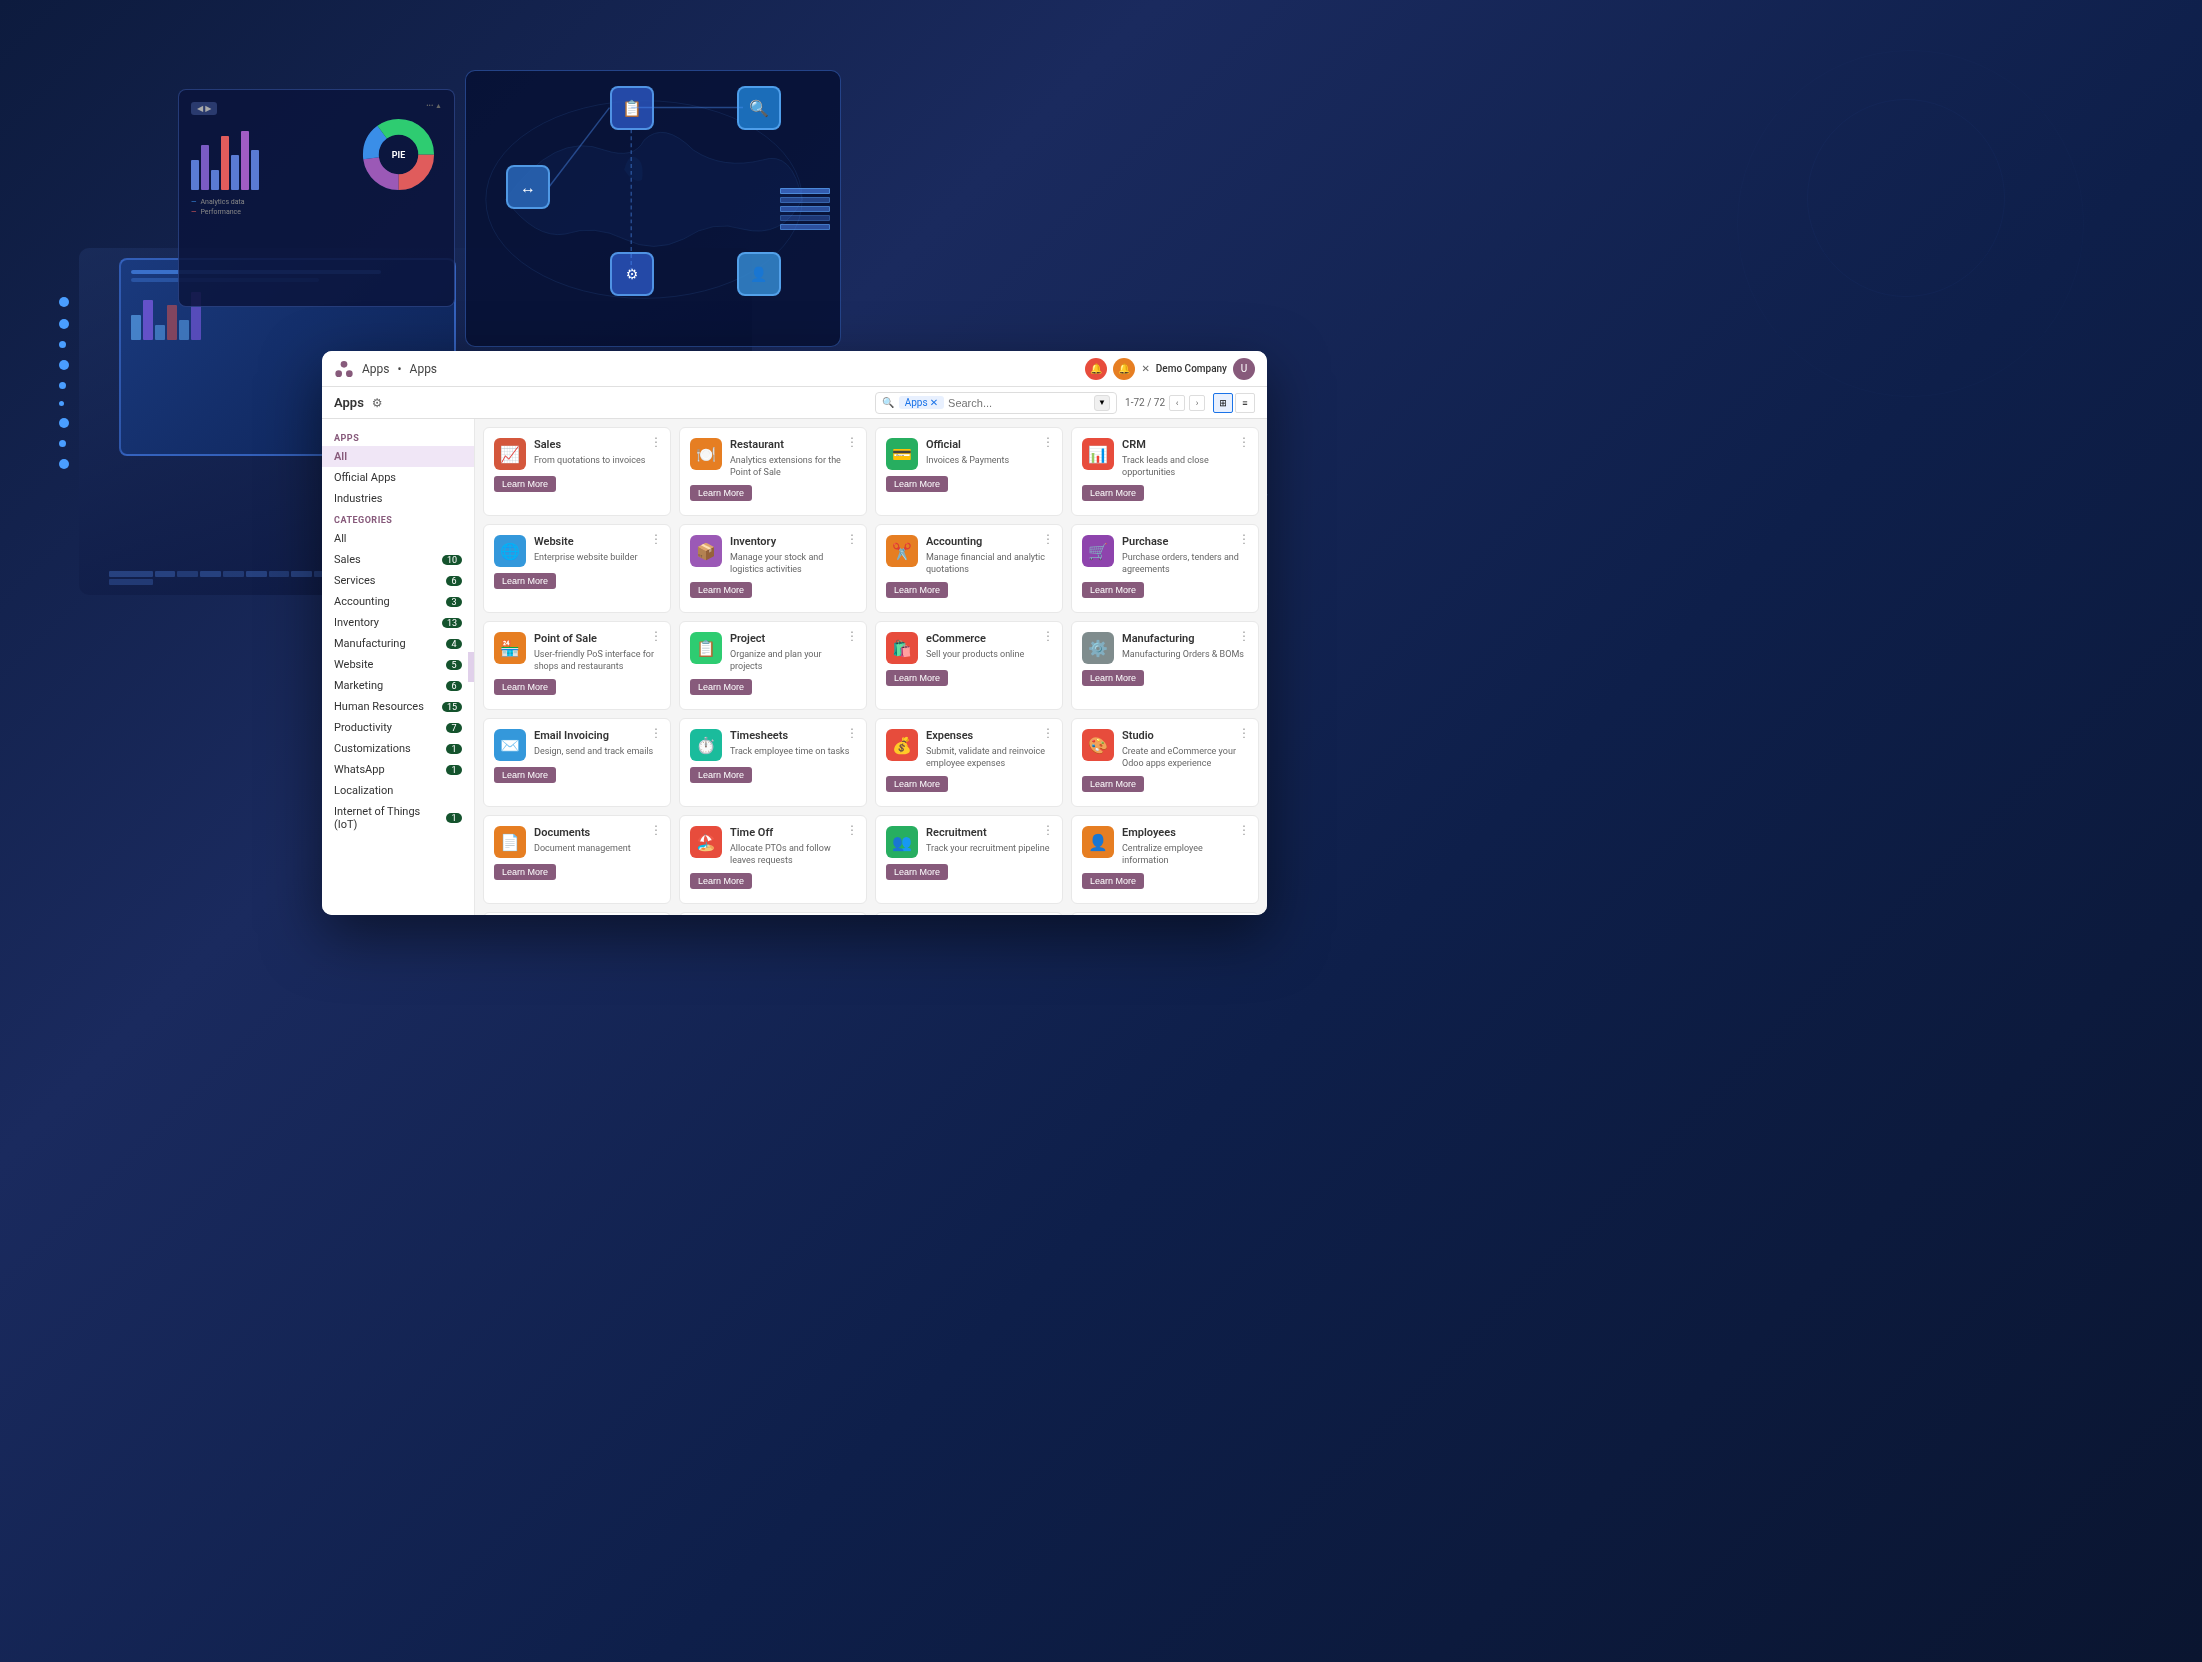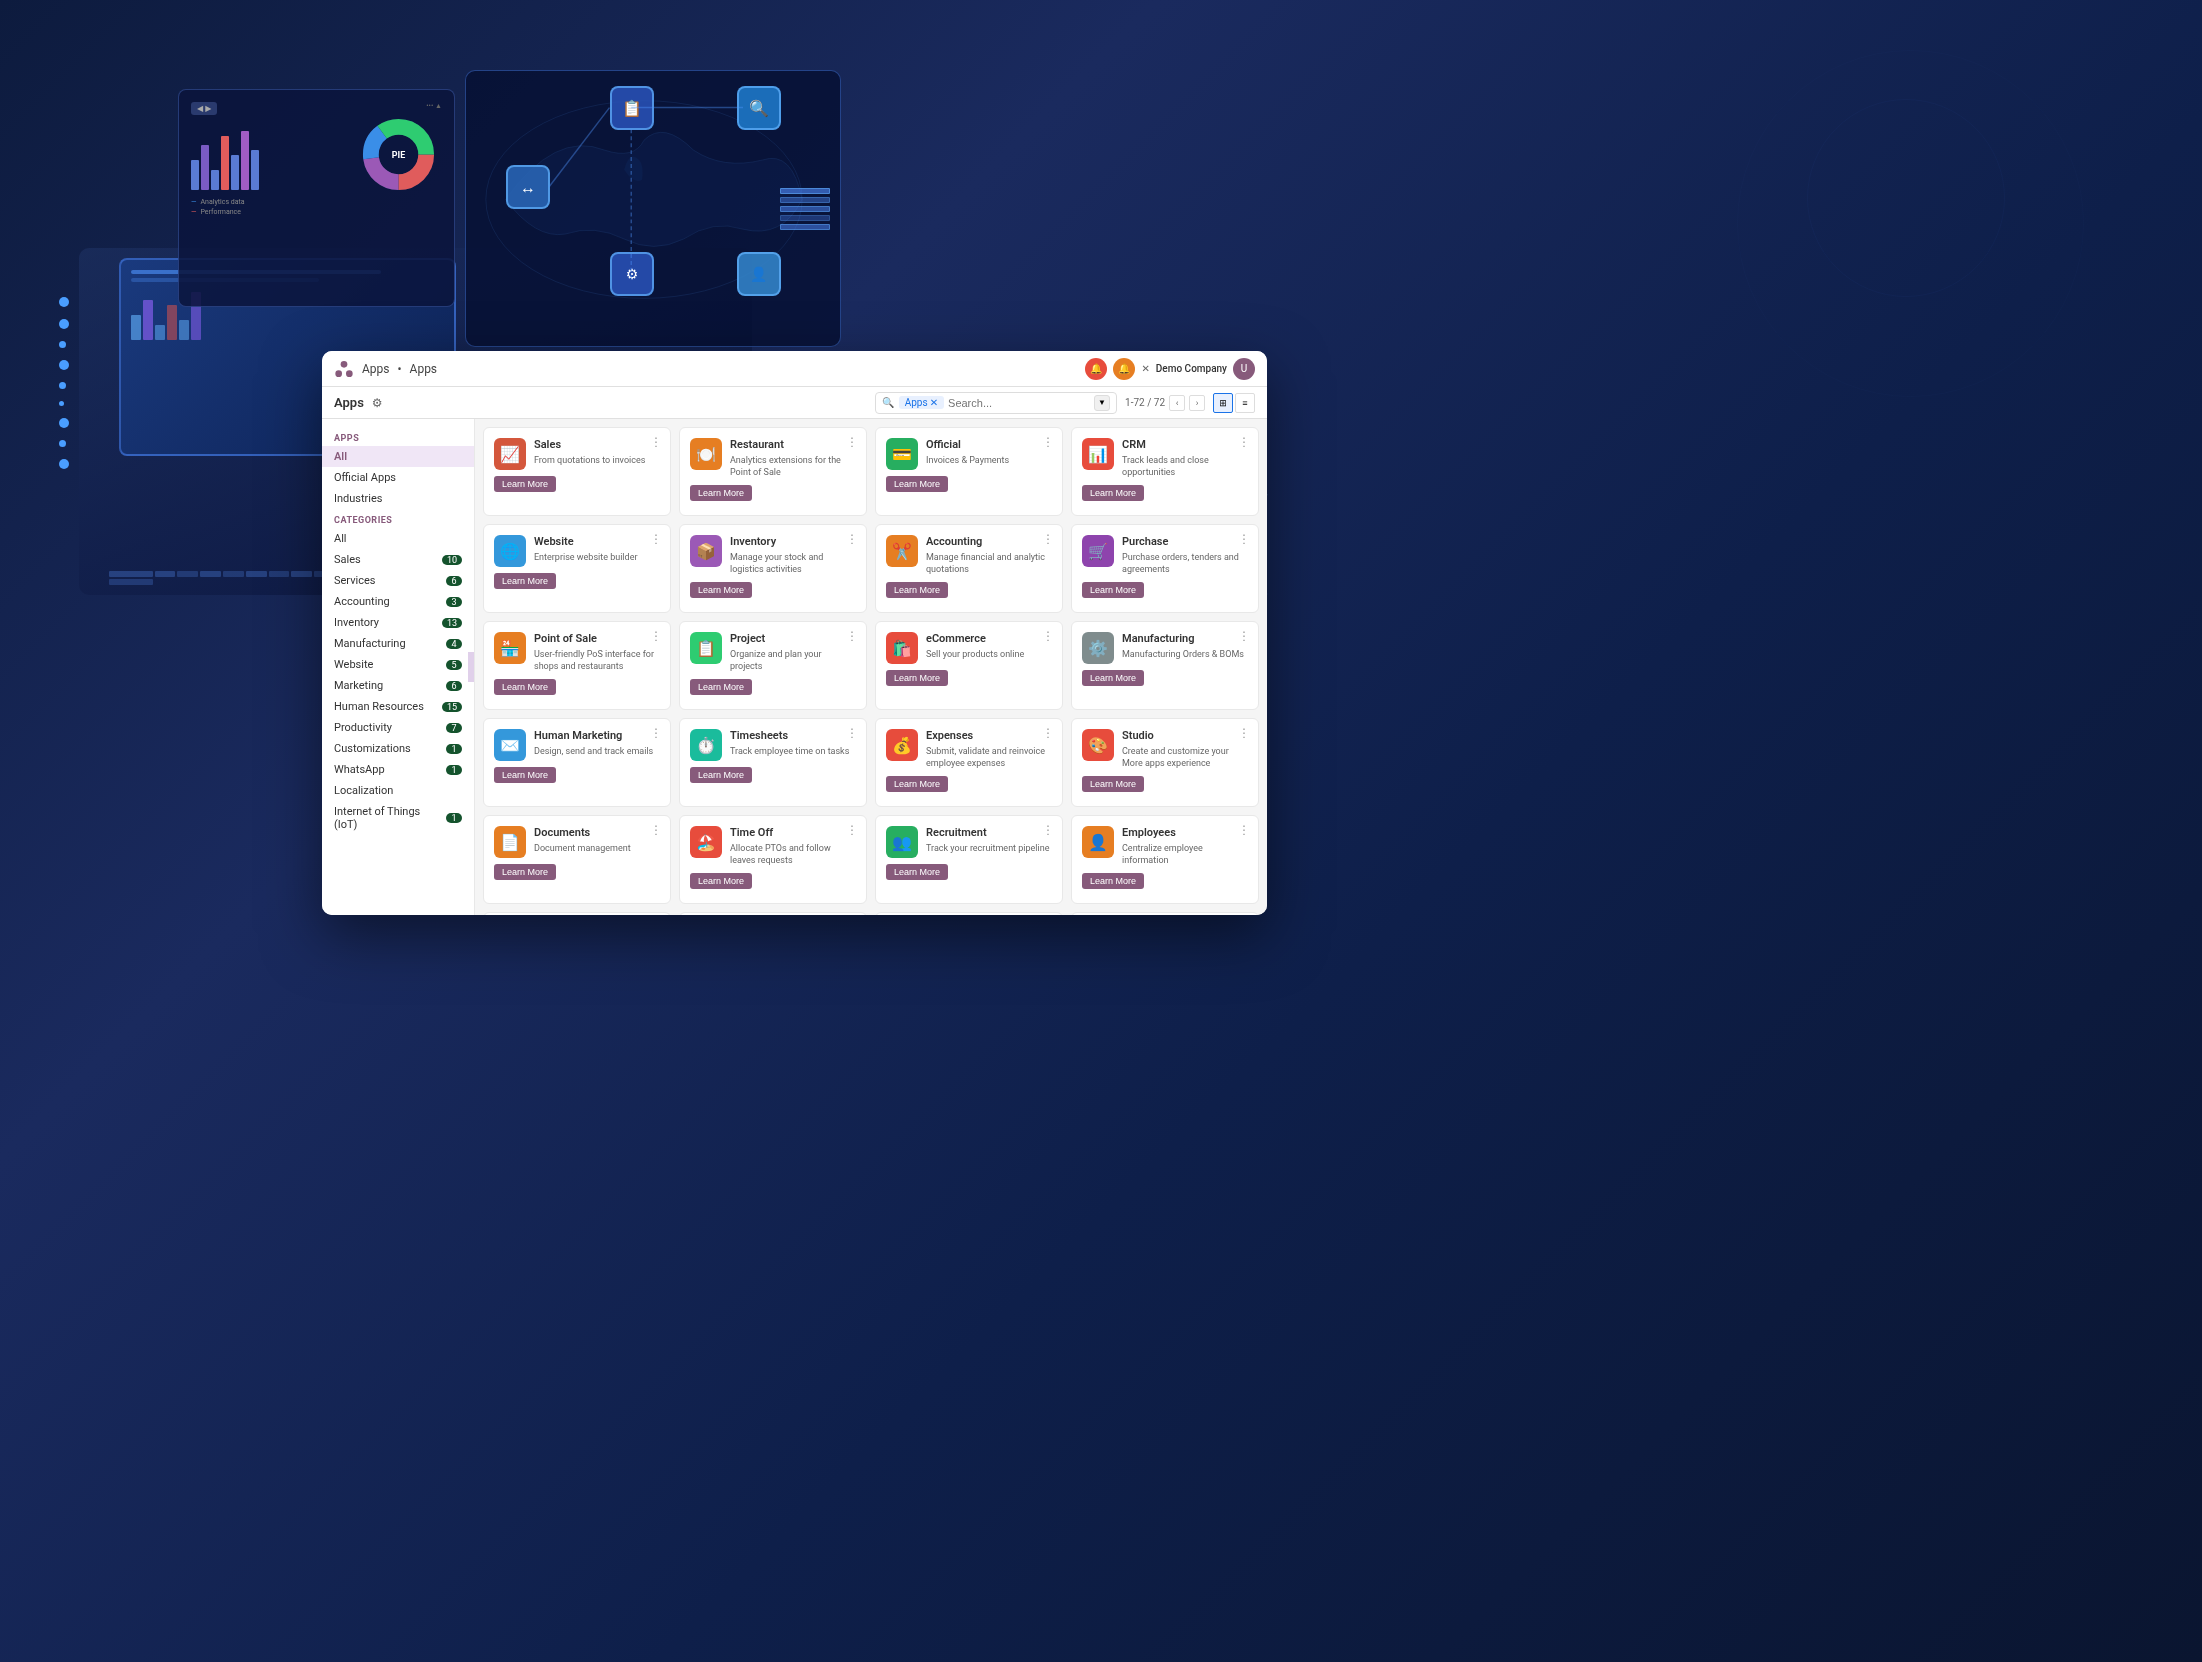--- a/index.html
+++ b/index.html
@@ -806,21 +806,21 @@
         <div class="app-actions">
           <button class="btn-learn-more">Learn More</button>
         </div>
       </div>
 
       <div class="app-card">
         <div class="app-more-btn">⋮</div>
         <div class="app-card-header">
           <div class="app-icon" style="background:#3498db;">✉️</div>
           <div class="app-info">
-            <div class="app-name">Human Marketing</div>
+            <div class="app-name">Email Invoicing</div>
             <div class="app-desc">Design, send and track emails</div>
           </div>
         </div>
         <div class="app-actions">
           <button class="btn-learn-more">Learn More</button>
         </div>
       </div>
 
       <div class="app-card">
         <div class="app-more-btn">⋮</div>
@@ -849,21 +849,21 @@
           <button class="btn-learn-more">Learn More</button>
         </div>
       </div>
 
       <div class="app-card">
         <div class="app-more-btn">⋮</div>
         <div class="app-card-header">
           <div class="app-icon" style="background:#e74c3c;">🎨</div>
           <div class="app-info">
             <div class="app-name">Studio</div>
-            <div class="app-desc">Create and customize your More apps experience</div>
+            <div class="app-desc">Create and eCommerce your Odoo apps experience</div>
           </div>
         </div>
         <div class="app-actions">
           <button class="btn-learn-more">Learn More</button>
         </div>
       </div>
 
       <div class="app-card">
         <div class="app-more-btn">⋮</div>
         <div class="app-card-header">

